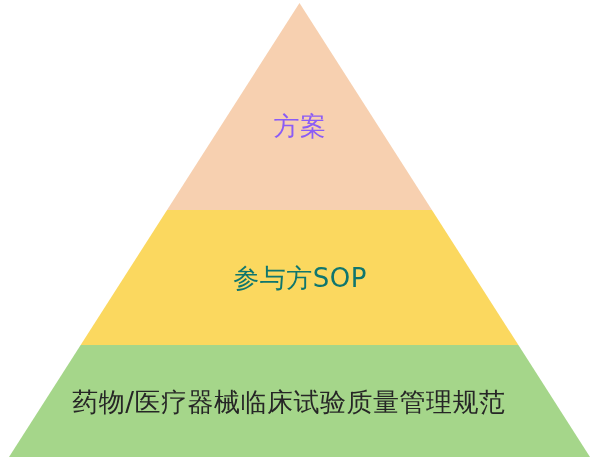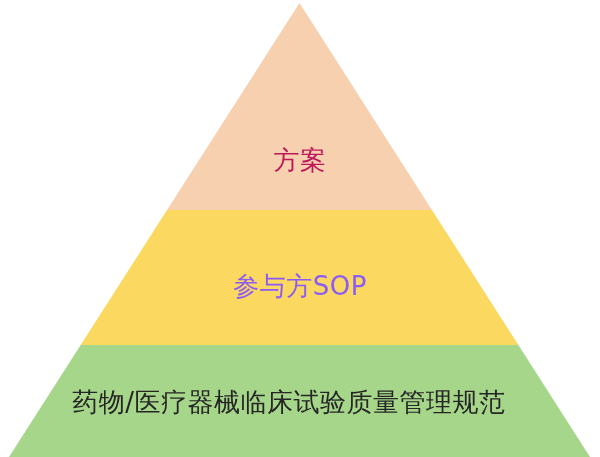--- a/index.html
+++ b/index.html
@@ -68,19 +68,19 @@
         <polygon points="299.5,3 590,457 9,457"></polygon>
       </clipPath>
     </defs>
     <g clip-path="url(#pyramid-clip)">
       <rect id="tier-band-top" x="0" y="0" width="600" height="210" fill="#F7D0B0"></rect>
       <rect id="tier-band-middle" x="0" y="210" width="600" height="135" fill="#FBD85F"></rect>
       <rect id="tier-band-bottom" x="0" y="345" width="600" height="112" fill="#A5D68A"></rect>
     </g>
   </svg>
 
-  <div class="tier-label" id="label-tier-top" style="color: #be185d; margin-top: 34px;">方案</div>
+  <div class="tier-label" id="label-tier-top" style="color: #8b5cf6;">方案</div>
 
-  <div class="tier-label" id="label-tier-middle" style="color: #8b5cf6; margin-top: 8px;">参与方SOP</div>
+  <div class="tier-label" id="label-tier-middle" style="color: #0f766e;">参与方SOP</div>
 
   <div class="tier-label" id="label-tier-bottom" style="color: rgb(38, 38, 38);">药物/医疗器械临床试验质量管理规范</div>
 
 </div>
 
 </body></html>

